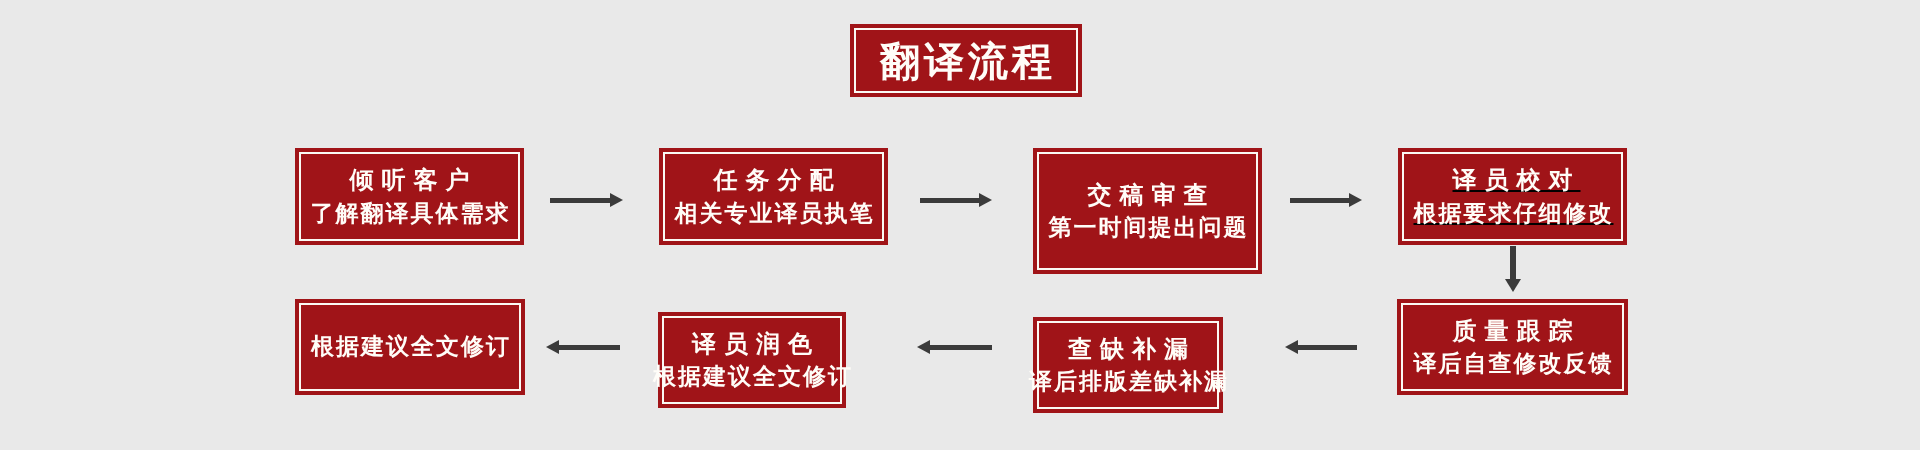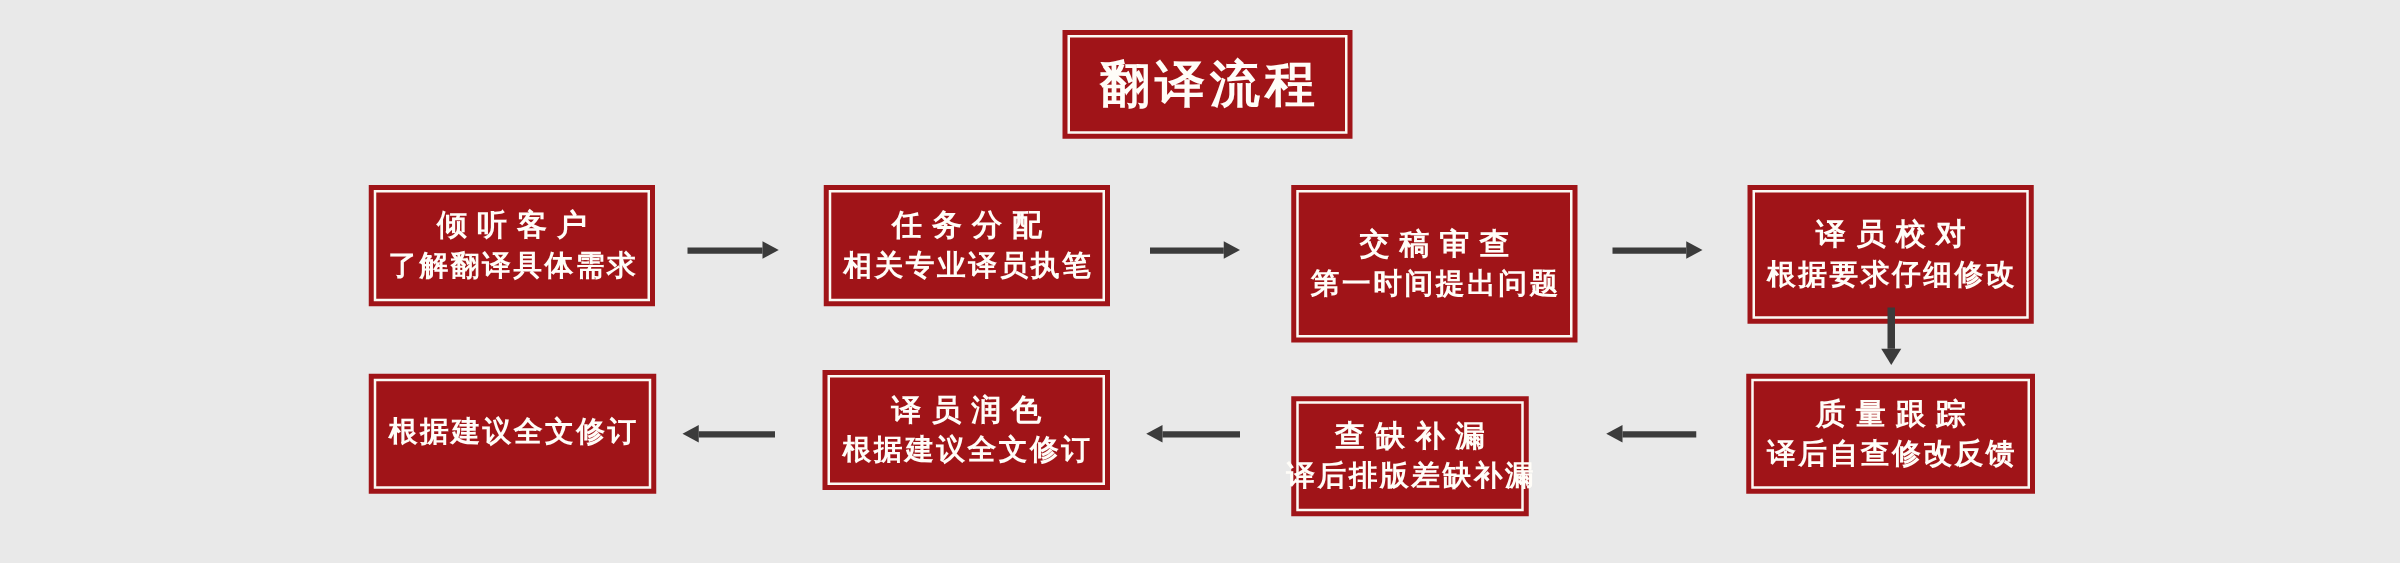--- a/index.html
+++ b/index.html
@@ -101,21 +101,21 @@
     border-left: 8px solid transparent;
     border-right: 8px solid transparent;
     border-top: 13px solid var(--arrow-gray, #3b3b3b);
   }
 </style>
 </head>
 <body>
 
 <div class="canvas">
 
-  <div class="box title-box" style="left:850px; top:24px; width:232px; height:87px;">
+  <div class="box title-box" style="left:850px; top:24px; width:232px; height:73px;">
     <div class="inner">
       <div class="main">翻译流程</div>
     </div>
   </div>
 
   <div class="box" style="left:295px; top:148px; width:229px; height:97px;">
     <div class="inner">
       <div class="main">倾听客户</div>
       <div class="sub">了解翻译具体需求</div>
     </div>
@@ -128,34 +128,34 @@
     </div>
   </div>
 
   <div class="box" style="left:1033px; top:148px; width:229px; height:126px;">
     <div class="inner">
       <div class="main">交稿审查</div>
       <div class="sub">第一时间提出问题</div>
     </div>
   </div>
 
-  <div class="box" style="left:1398px; top:148px; width:229px; height:111px;">
+  <div class="box" style="left:1398px; top:148px; width:229px; height:97px;text-decoration:underline;">
     <div class="inner">
       <div class="main">译员校对</div>
       <div class="sub">根据要求仔细修改</div>
     </div>
   </div>
 
   <div class="box" style="left:295px; top:299px; width:230px; height:96px;">
     <div class="inner">
       <div class="sub">根据建议全文修订</div>
     </div>
   </div>
 
-  <div class="box" style="left:658px; top:296px; width:230px; height:96px;">
+  <div class="box" style="left:658px; top:312px; width:188px; height:96px;">
     <div class="inner">
       <div class="main">译员润色</div>
       <div class="sub">根据建议全文修订</div>
     </div>
   </div>
 
   <div class="box" style="left:1033px; top:317px; width:190px; height:96px;">
     <div class="inner">
       <div class="main">查缺补漏</div>
       <div class="sub">译后排版差缺补漏</div>

